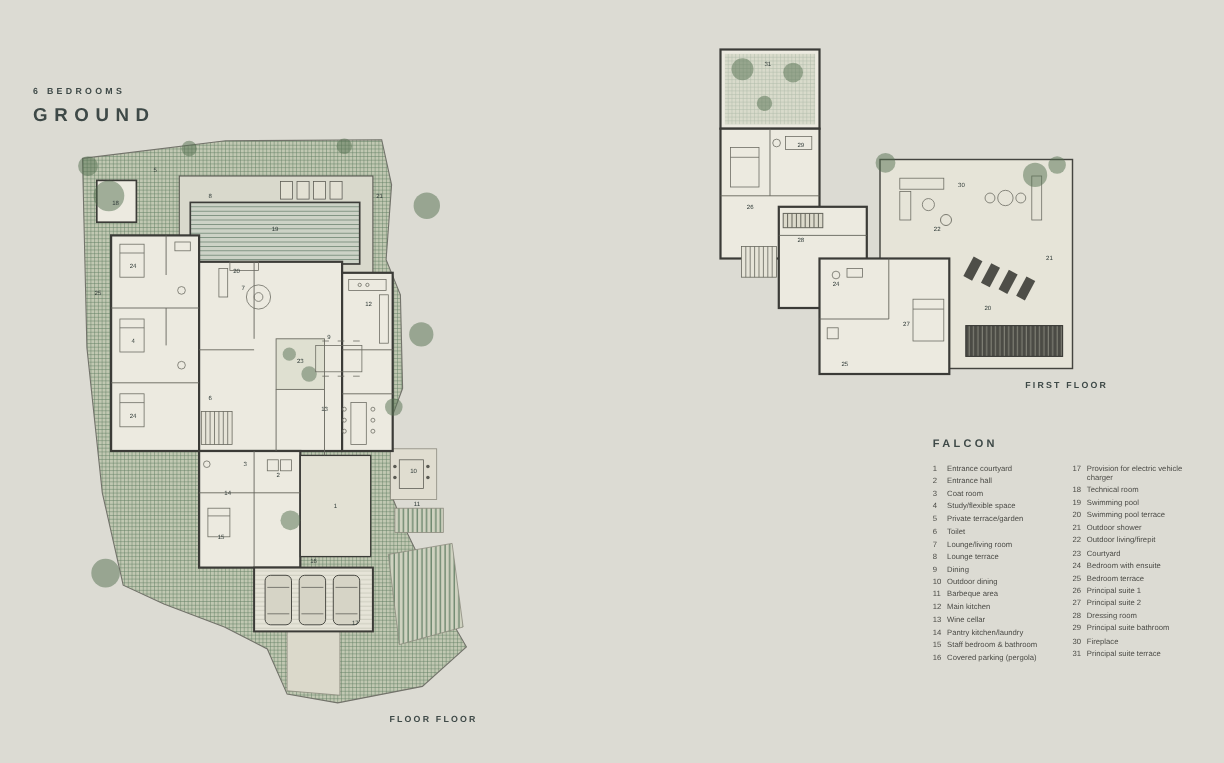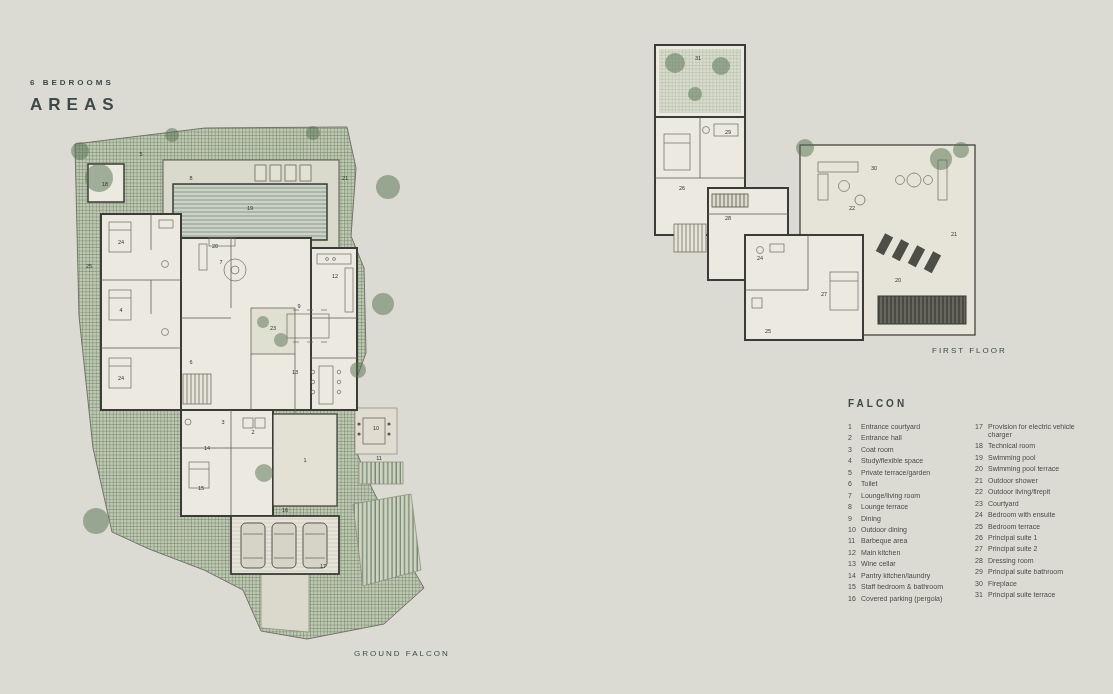--- a/index.html
+++ b/index.html
@@ -7,42 +7,42 @@
   body { font-family:"Liberation Sans", sans-serif; background:#dcdbd3; color:#3e4947; }
   .page { position:relative; width:1113px; height:694px; background:#dcdbd3; overflow:hidden; }
 
   .header { position:absolute; left:30px; top:54px;margin-top:24px; }
   .subtitle { font-size:8px; letter-spacing:3px; font-weight:700; color:#3e4947; }
   .title { margin-top:8px; font-size:17px; letter-spacing:6px; font-weight:700; color:#3e4947; }
 
   .gf { position:absolute; left:55px; top:118px; }
   .ff { position:absolute; left:648px; top:38px; }
 
-  .floor-label { position:absolute; font-size:8px; letter-spacing:2px; font-weight:400; color:#3e4947;padding-left:15px; }
+  .floor-label { position:absolute; font-size:8px; letter-spacing:2px; font-weight:700; color:#3e4947;padding-left:15px; }
   .gf-label { left:339px; top:649px; }
   .ff-label { left:917px; top:346px; }
 
   .areas { position:absolute; left:848px; top:398px; width:262px; }
   .areas-heading { font-size:10px; letter-spacing:3px; font-weight:700; color:#3e4947; margin-bottom:14px; }
   .legend { display:flex; gap:22px; }
   .legend-col { display:flex; flex-direction:column; gap:3.4px; }
   .legend-row { display:flex; font-size:7px; color:#4b4b46; line-height:1.15; }
   .legend-row .num { width:13px; flex:none; }
   .legend-row .lbl { width:92px; }
 
   .plan-num { font-family:"Liberation Sans", sans-serif; font-size:5.5px; fill:#303b38; text-anchor:middle; }
 </style>
 </head>
 <body>
 
 <div class="page">
 
   <div class="header">
     <div class="subtitle">6 BEDROOMS</div>
-    <div class="title">AREAS</div>
+    <div class="title">GROUND</div>
   </div>
 
   <div class="gf">
     <svg class="plan-svg" width="385" height="535" viewBox="0 0 385 535">
       <defs>
         <pattern id="hatchGreen" width="3.4" height="3.4" patternUnits="userSpaceOnUse">
           <rect width="3.4" height="3.4" fill="#c1c8b2"></rect>
           <path d="M0,0H3.4M0,0V3.4" stroke="#5f7d62" stroke-width="0.85"></path>
         </pattern>
         <pattern id="poolLines" width="6" height="4" patternUnits="userSpaceOnUse">
@@ -270,21 +270,21 @@
           <text x="176" y="258" class="plan-num">27</text>
           <text x="120" y="295" class="plan-num">25</text>
           <text x="226" y="132" class="plan-num">30</text>
           <text x="204" y="172" class="plan-num">22</text>
           <text x="250" y="244" class="plan-num">20</text>
           <text x="306" y="198" class="plan-num">21</text>
         </g>
     </svg>
   </div>
 
-  <div class="floor-label gf-label">GROUND FALCON</div>
+  <div class="floor-label gf-label">FLOOR FLOOR</div>
   <div class="floor-label ff-label">FIRST FLOOR</div>
 
   <div class="areas">
     <div class="areas-heading">FALCON</div>
     <div class="legend">
       <div class="legend-col">
 
           <div class="legend-row">
             <span class="num">1</span>
             <span class="lbl">Entrance courtyard</span>

